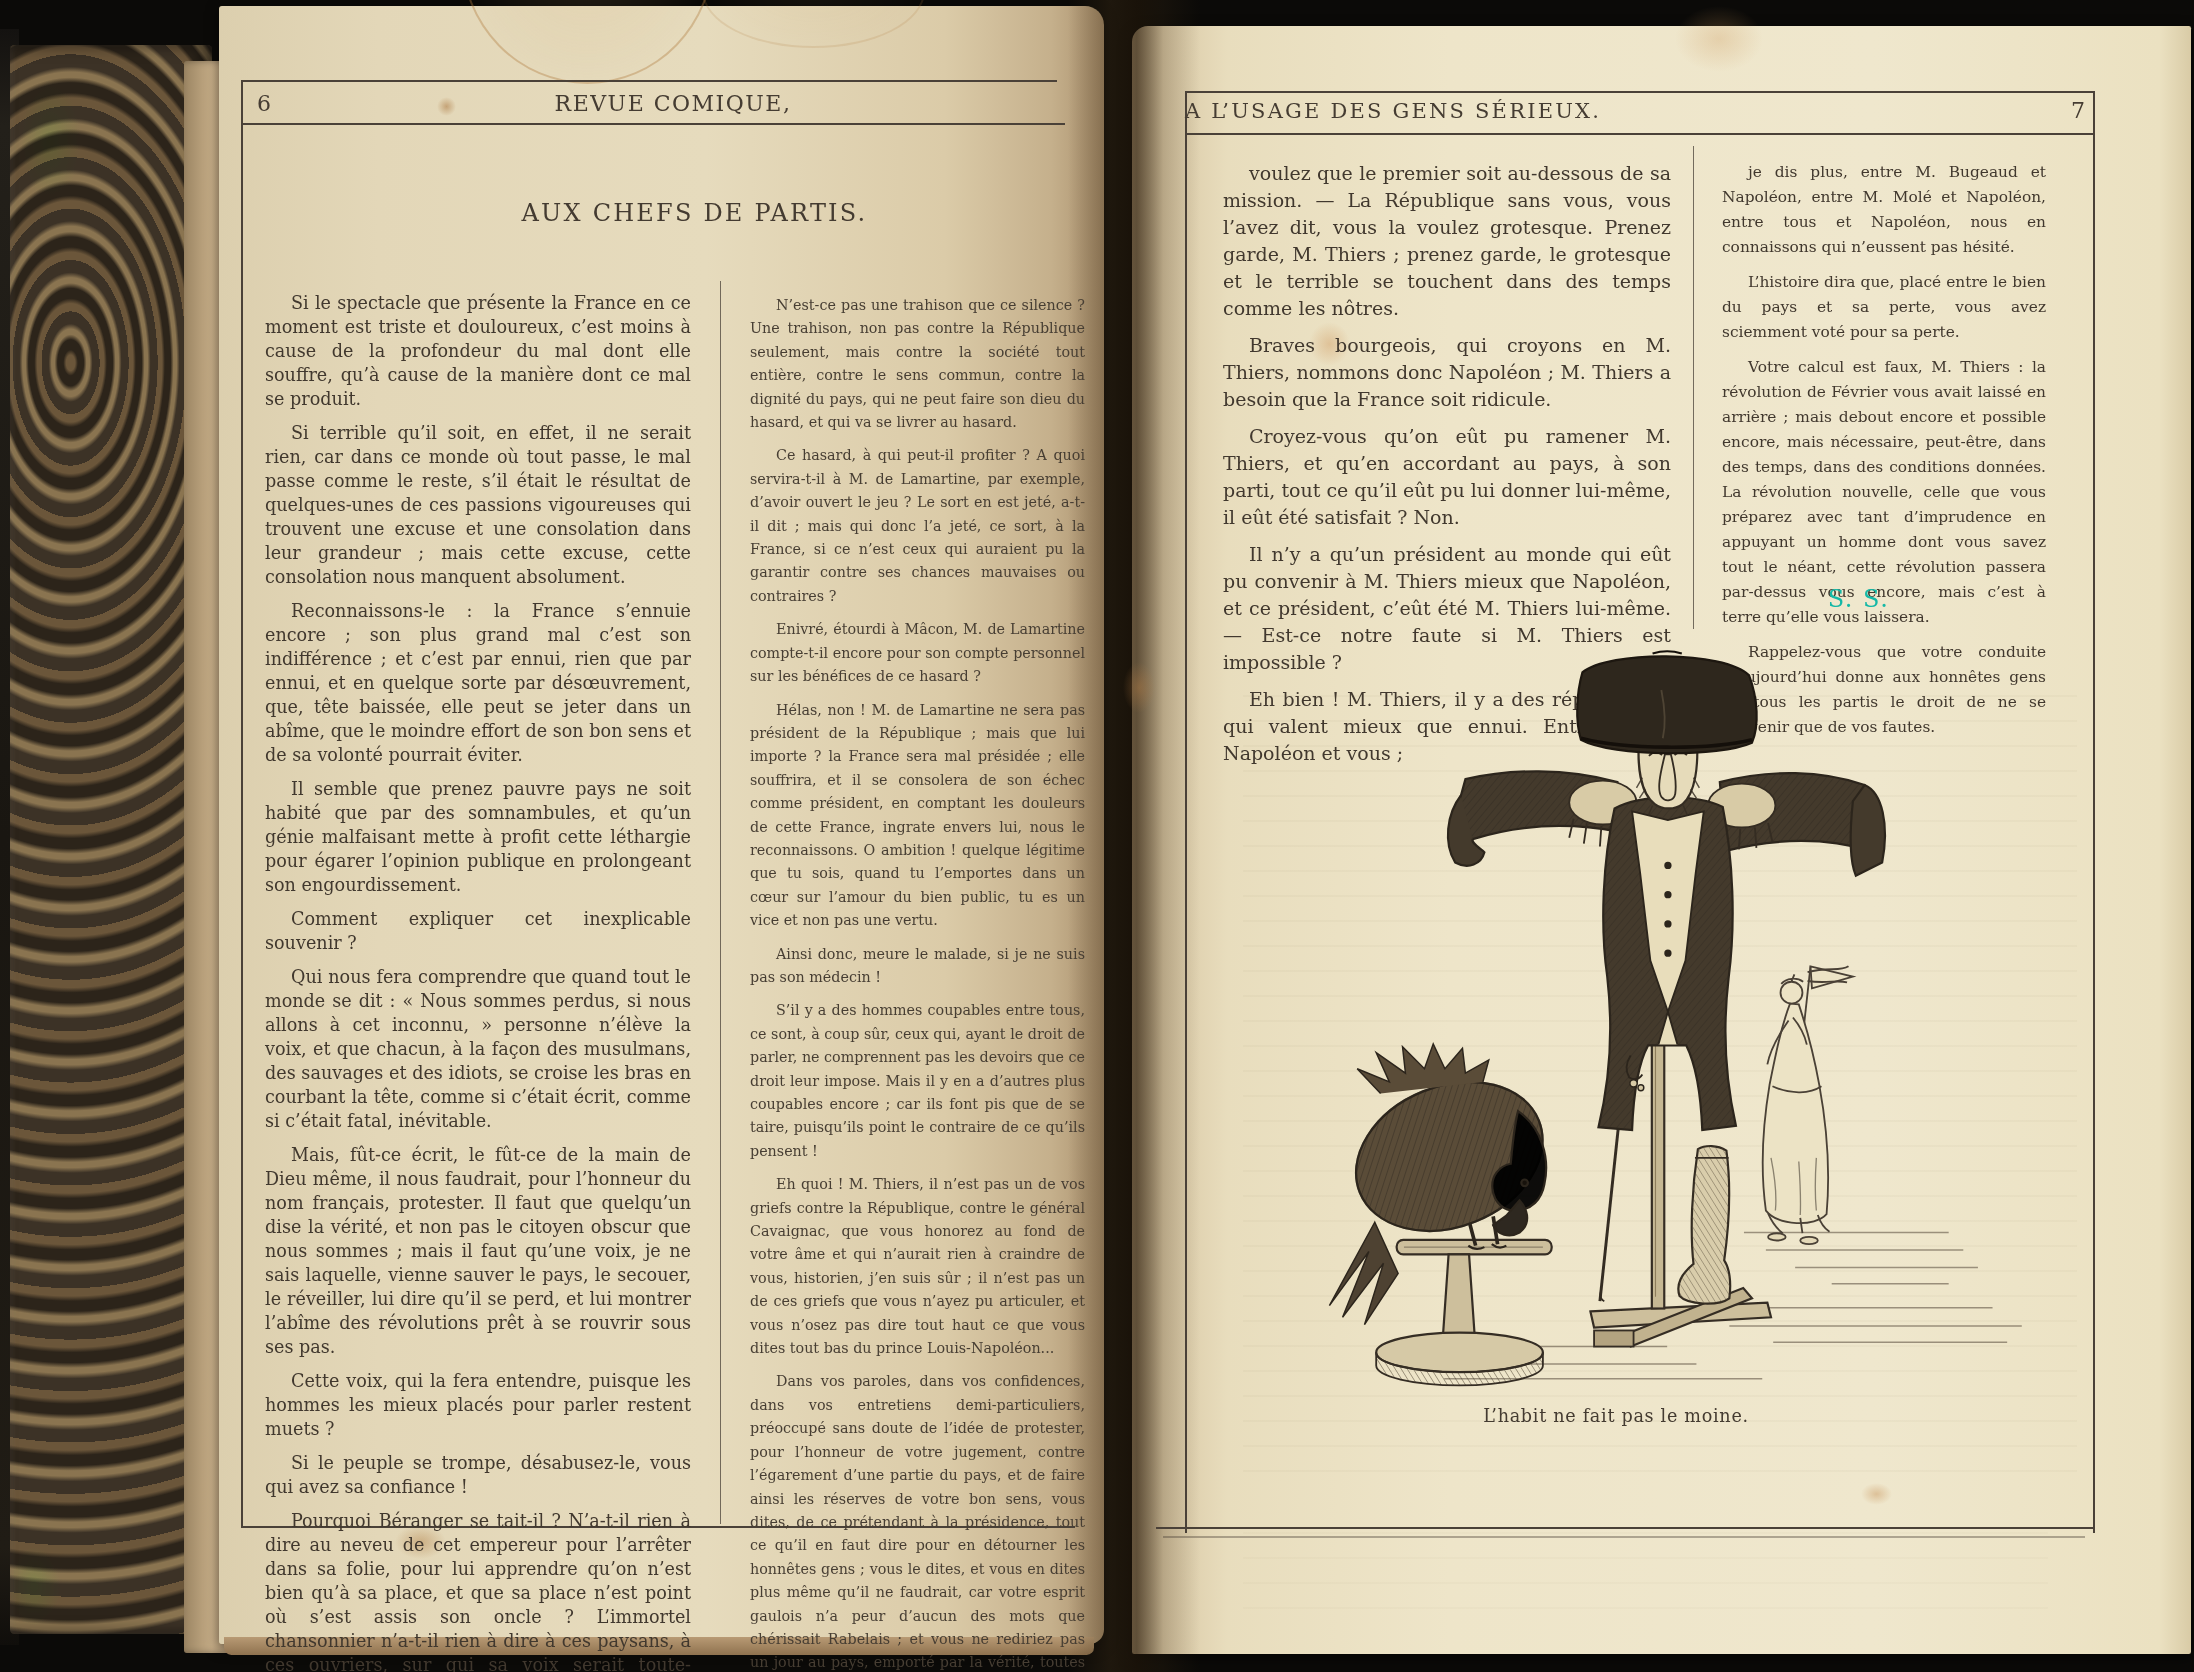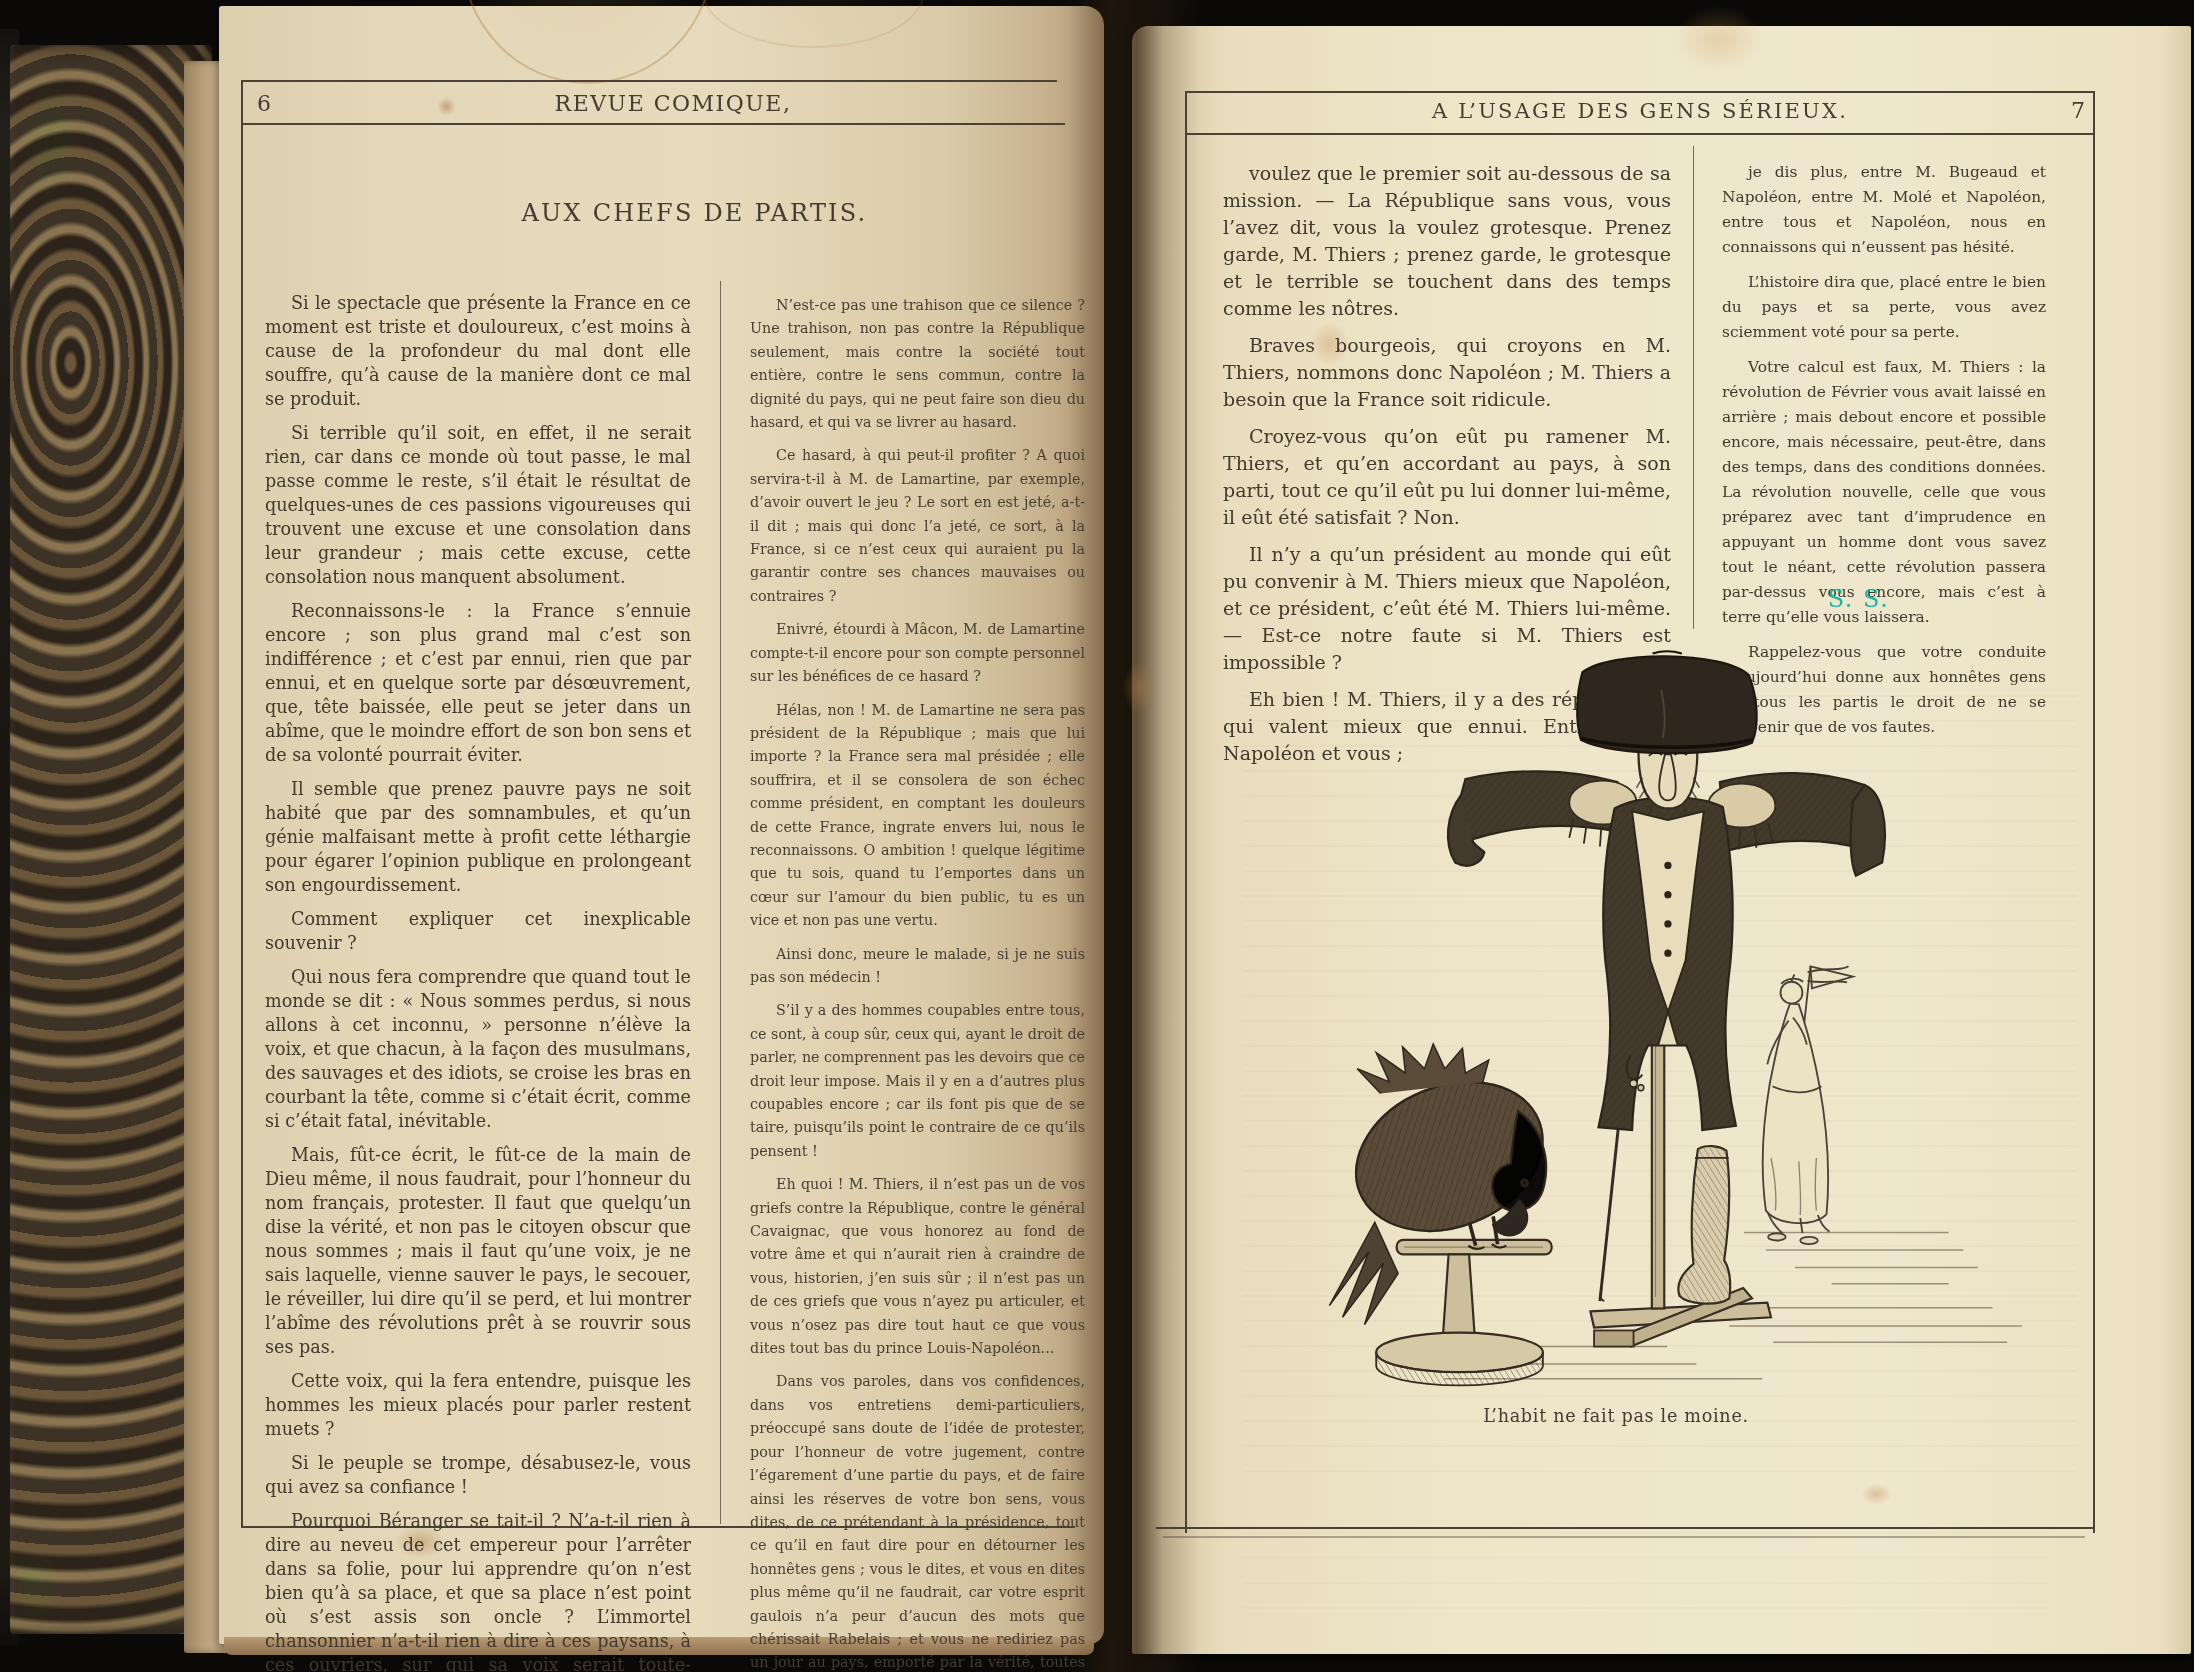--- a/index.html
+++ b/index.html
@@ -125,21 +125,21 @@
     </div>
 
   <div class="rule h2" style="left:1185px;top:91px;width:910px;"></div>
   <div class="rule h" style="left:1185px;top:133px;width:910px;"></div>
   <div class="rule v" style="left:1185px;top:91px;height:1442px;"></div>
   <div class="rule v" style="left:2093px;top:91px;height:1442px;"></div>
   <div class="rule h2" style="left:1156px;top:1527px;width:939px;"></div>
   <div class="rule h soft" style="left:1163px;top:1536px;width:922px;opacity:.4;"></div>
   <div class="rule v soft" style="left:1693px;top:146px;height:483px;width:1.1px;"></div>
 
-  <div class="hdr" style="left:1185px;top:99px;width:910px;text-align:center;font-size:21px;letter-spacing:2.2px;">A L’USAGE DES GENS SÉRIEUX.</div>
+  <div class="hdr" style="left:1185px;top:99px;width:910px;font-size:21px;letter-spacing:2.2px;">A L’USAGE DES GENS SÉRIEUX.</div>
   <div class="pagenum" style="left:2048px;top:98px;width:37px;text-align:right;">7</div>
 
   <div class="col rcol1">
       <p class="para">voulez que le premier soit au-dessous de sa mission. — La République sans vous, vous l’avez dit, vous la voulez grotesque. Prenez garde, M. Thiers ; prenez garde, le grotesque et le terrible se touchent dans des temps comme les nôtres.</p>
       <p class="para">Braves bourgeois, qui croyons en M. Thiers, nommons donc Napoléon ; M. Thiers a besoin que la France soit ridicule.</p>
       <p class="para">Croyez-vous qu’on eût pu ramener M. Thiers, et qu’en accordant au pays, à son parti, tout ce qu’il eût pu lui donner lui-même, il eût été satisfait ? Non.</p>
       <p class="para">Il n’y a qu’un président au monde qui eût pu convenir à M. Thiers mieux que Napoléon, et ce président, c’eût été M. Thiers lui-même. — Est-ce notre faute si M. Thiers est impossible ?</p>
       <p class="para">Eh bien ! M. Thiers, il y a des républicains qui valent mieux que ennui. Entre Louis-Napoléon et vous ;</p>
     </div>
   <div class="col rcol2">

